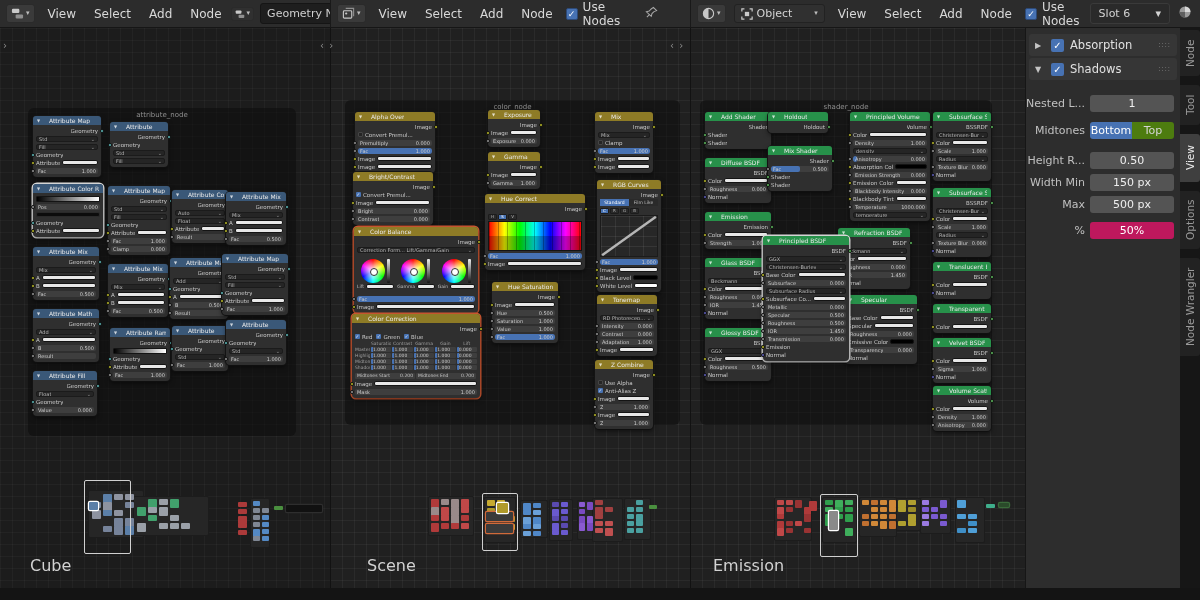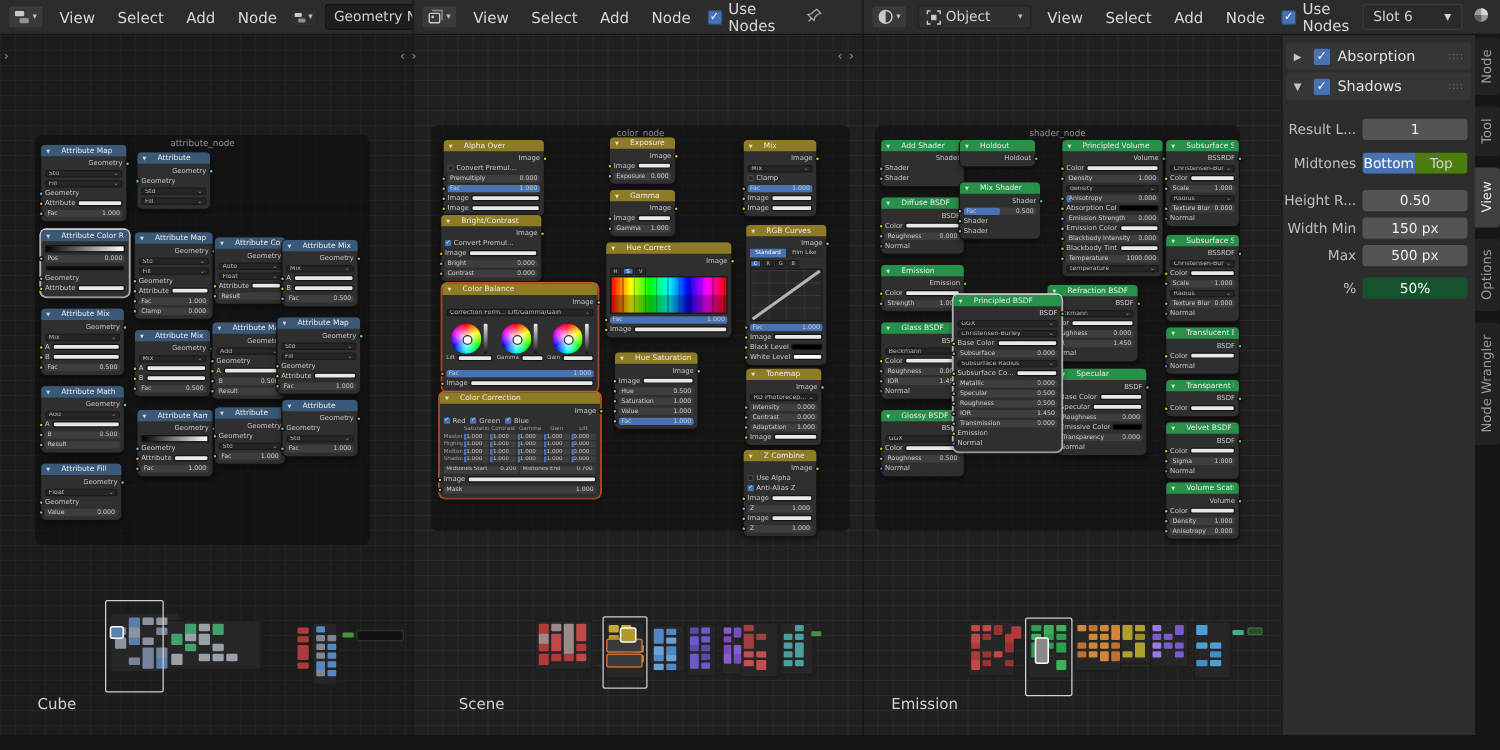--- a/index.html
+++ b/index.html
@@ -32,21 +32,21 @@
   .hsphere{margin:0 2px 0 8px}
 
   
   .panebg{position:absolute;background-size:12px 12px;z-index:1}
   .grid-a{background-color:#1c1c1c;background-image:linear-gradient(rgba(255,255,255,.03) 1px,transparent 1px),linear-gradient(90deg,rgba(255,255,255,.03) 1px,transparent 1px)}
   .grid-b{background-color:#202020;background-image:linear-gradient(rgba(255,255,255,.045) 1px,transparent 1px),linear-gradient(90deg,rgba(255,255,255,.045) 1px,transparent 1px)}
   .pane-sep{position:absolute;top:28px;bottom:12px;width:1px;background:#121212;z-index:5}
   .chev{position:absolute;font-size:10px;color:#8d8d8d;z-index:6;letter-spacing:1px}
   .frame{position:absolute;background:rgba(10,10,10,.5);border-radius:6px;z-index:2}
   .frame-label{position:absolute;font-size:7px;color:#8f8f8f;z-index:3;transform:translateX(-50%)}
-  .maplabel{position:absolute;font-size:12px;color:#d2d2d2;z-index:6}
+  .maplabel{position:absolute;font-size:16px;color:#d2d2d2;z-index:6}
   .botbar{position:absolute;left:0;bottom:0;width:1200px;height:12px;background:#141414;z-index:25}
 
   
   .node{position:absolute;background:#2f2f2f;border-radius:4px;z-index:10;
         box-shadow:0 2px 5px rgba(0,0,0,.55),0 0 0 1px #191919}
   .node.selw{box-shadow:0 2px 5px rgba(0,0,0,.55),0 0 0 1.5px #e9e9e9}
   .node.selo{box-shadow:0 2px 5px rgba(0,0,0,.55),0 0 0 1.5px #d85c34}
   .nhdr{height:9px;border-radius:3px 3px 0 0;display:flex;align-items:center;gap:2px;padding:0 4px;
         font-size:6px;color:#e9e9e9;white-space:nowrap;overflow:hidden}
   .nhdr .tri{font-size:4px;color:rgba(255,255,255,.75)}
@@ -114,21 +114,21 @@
   .spanel-hdr{display:flex;align-items:center;gap:6px;background:#363636;border-radius:3px;
               margin:2px 3px;height:22px;padding:0 6px}
   .tri{font-size:8px;color:#c5c5c5;width:10px;flex:none}
   .spanel-label{font-size:11.5px;color:#e0e0e0;flex:1}
   .grip{font-size:8px;color:#6d6d6d;letter-spacing:1px}
   .sprow{display:flex;align-items:center;height:18px;margin:4px 6px 0 0}
   .slabel{width:64px;text-align:right;font-size:11px;color:#c0c0c0;padding-right:5px;flex:none;
           white-space:nowrap;overflow:hidden}
   .sfield{flex:1;height:17px;background:#545454;border-radius:3px;color:#efefef;font-size:11px;
           display:flex;align-items:center;justify-content:center}
-  .sfield.blue{background:#14532d;color:#fff}
+  .sfield.blue{background:#be185d;color:#fff}
   .ssegwrap{flex:1;display:flex;height:17px;border-radius:3px;overflow:hidden}
   .sseg{display:flex;align-items:center;justify-content:center;font-size:11px;color:#d5d5d5;flex:1}
   .sseg.on{background:#4772b3;color:#fff}
   .sseg.off{background:#4d7c0f}
   .scbx{width:13px;height:13px;background:#4772b3;border-radius:2px;color:#fff;font-size:10px;
         line-height:13px;text-align:center;flex:none}
 
   
   #tabstrip{position:absolute;left:1180px;top:28px;width:20px;height:560px;background:#161616;z-index:21;
             display:flex;flex-direction:column;align-items:stretch}
@@ -2210,21 +2210,21 @@
       <span class="grip">∷∷</span>
     </div>
     <div class="spanel-hdr">
       <span class="tri">▼</span>
       <span class="scbx">✓</span>
       <span class="spanel-label">Shadows</span>
       <span class="grip">∷∷</span>
     </div>
 
     <div class="sprow" style="margin-top:14px">
-      <span class="slabel">Result L...</span>
+      <span class="slabel">Nested L...</span>
       <span class="sfield">1</span>
     </div>
     <div class="sprow" style="margin-top:9px">
       <span class="slabel">Midtones</span>
       <span class="ssegwrap">
         <span class="sseg on">Bottom</span>
         <span class="sseg off">Top</span>
       </span>
     </div>
     <div class="sprow" style="margin-top:12px">

